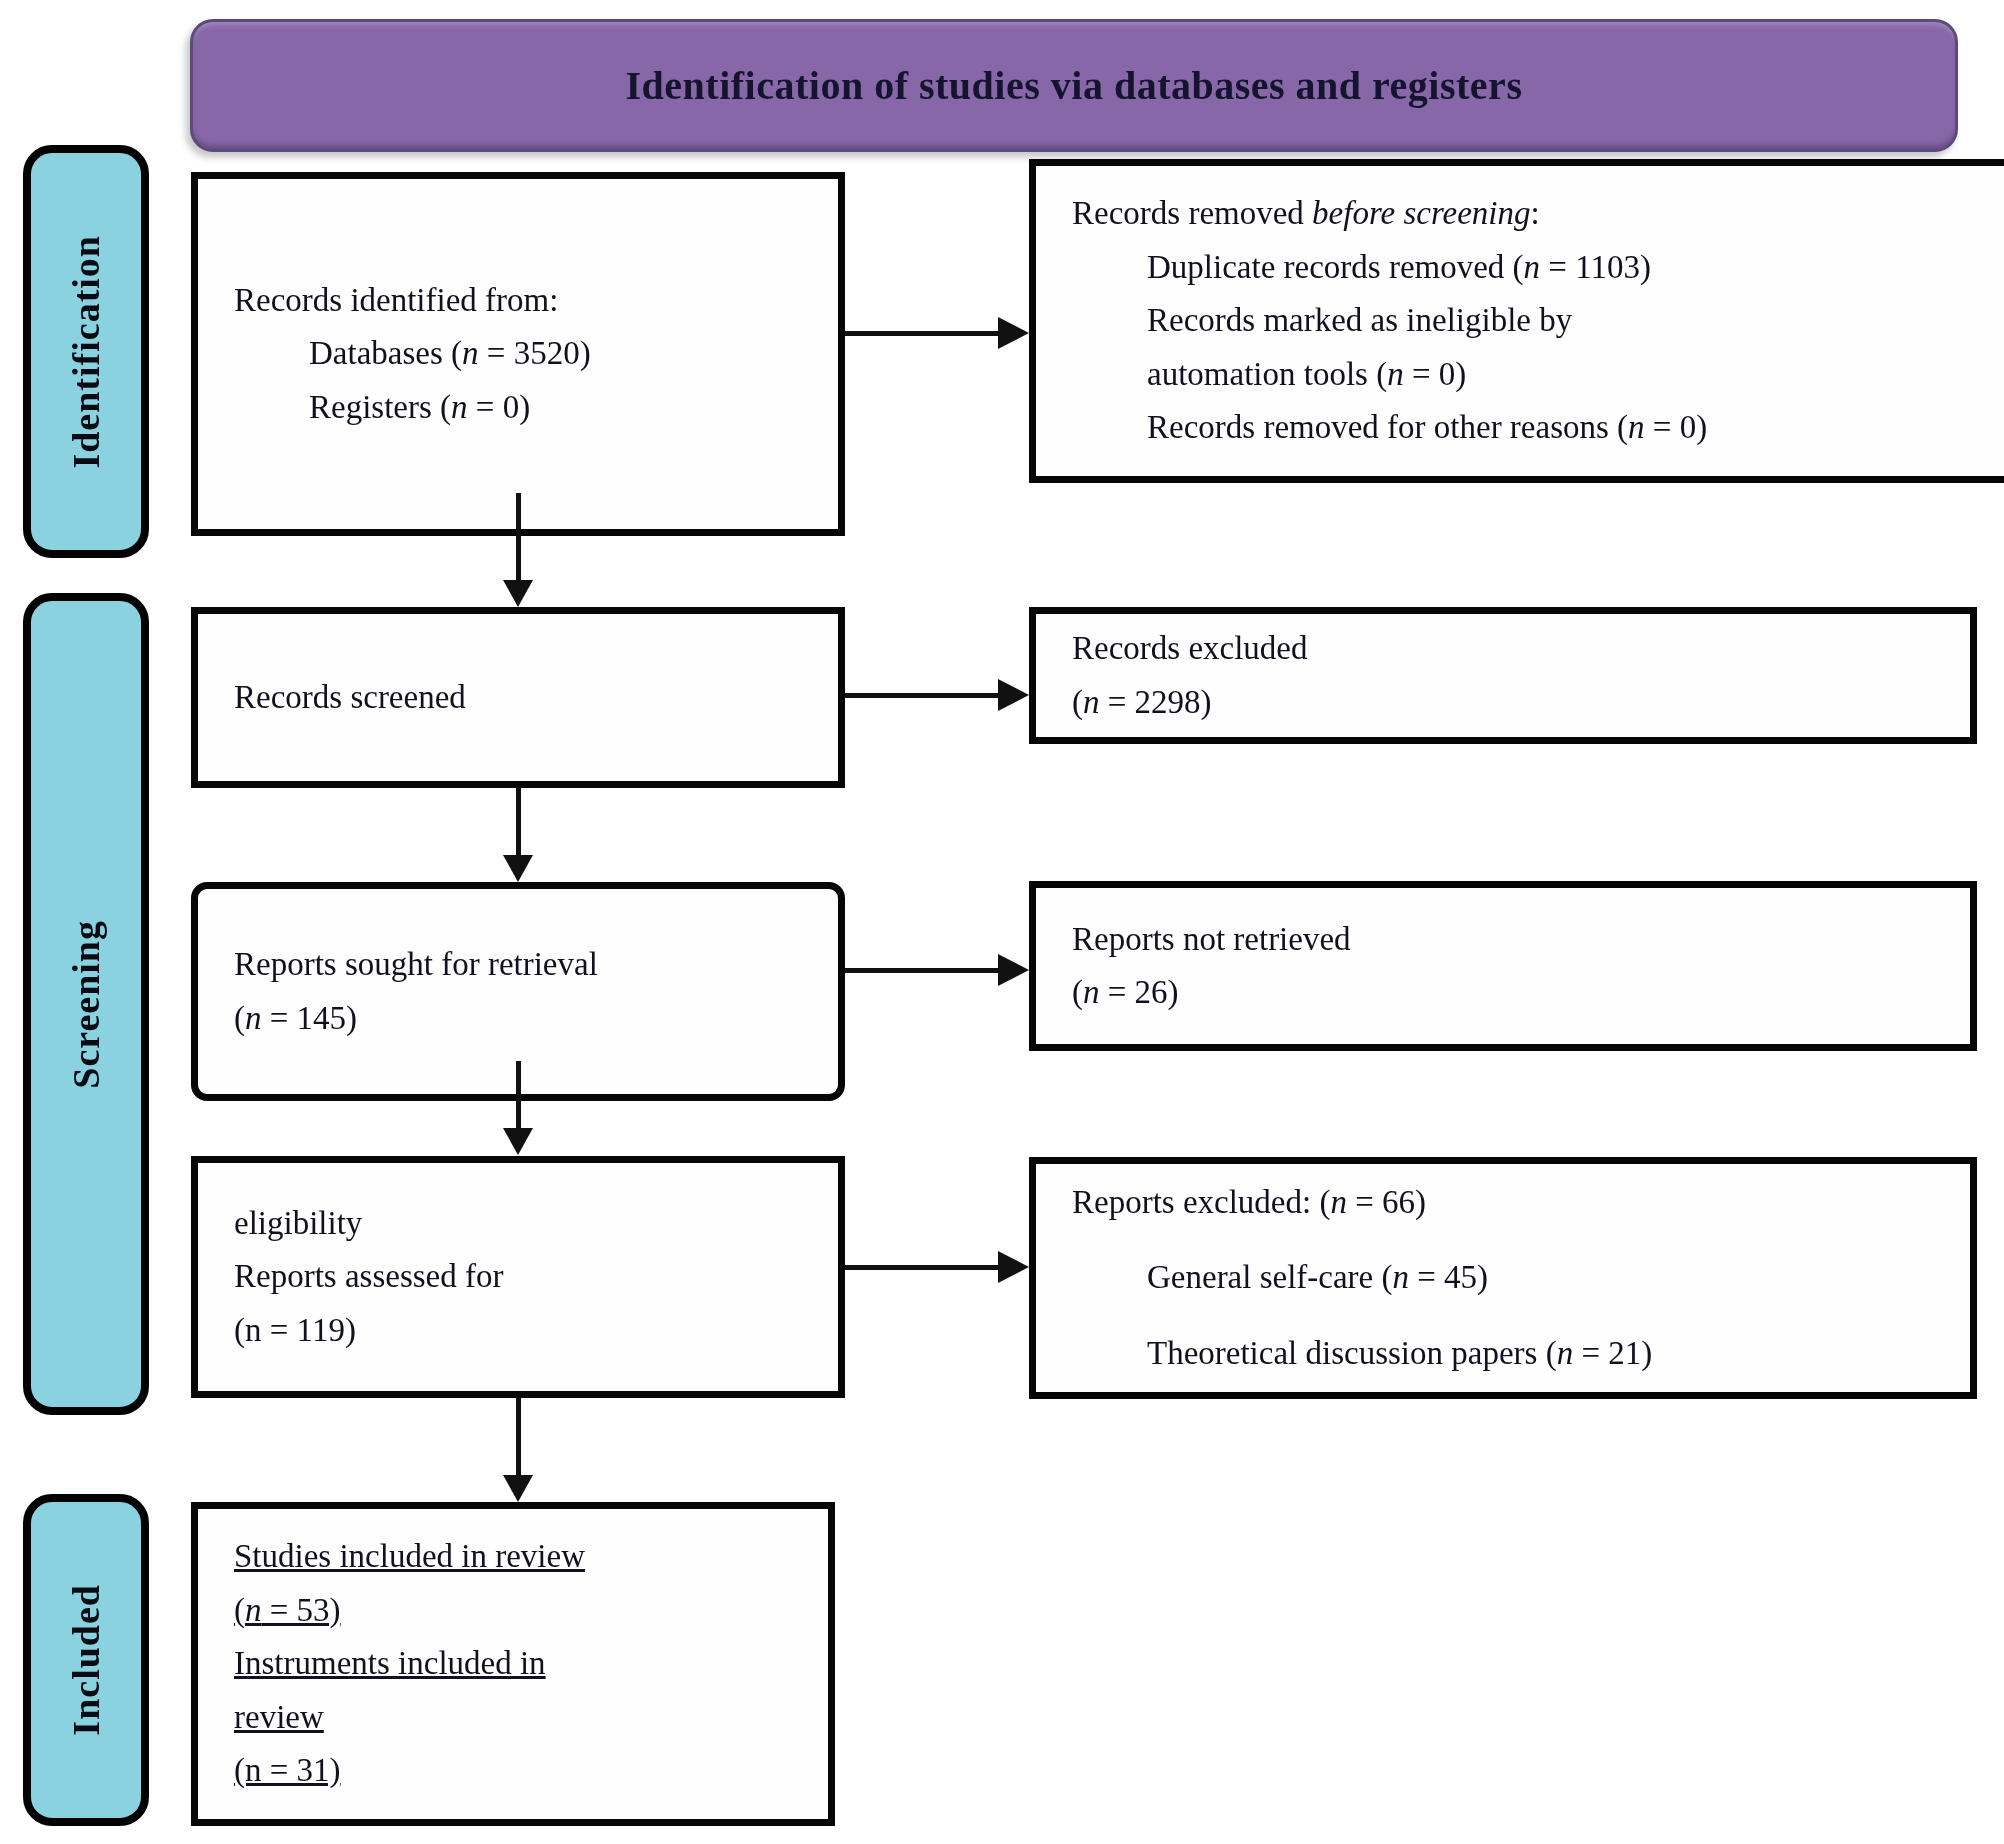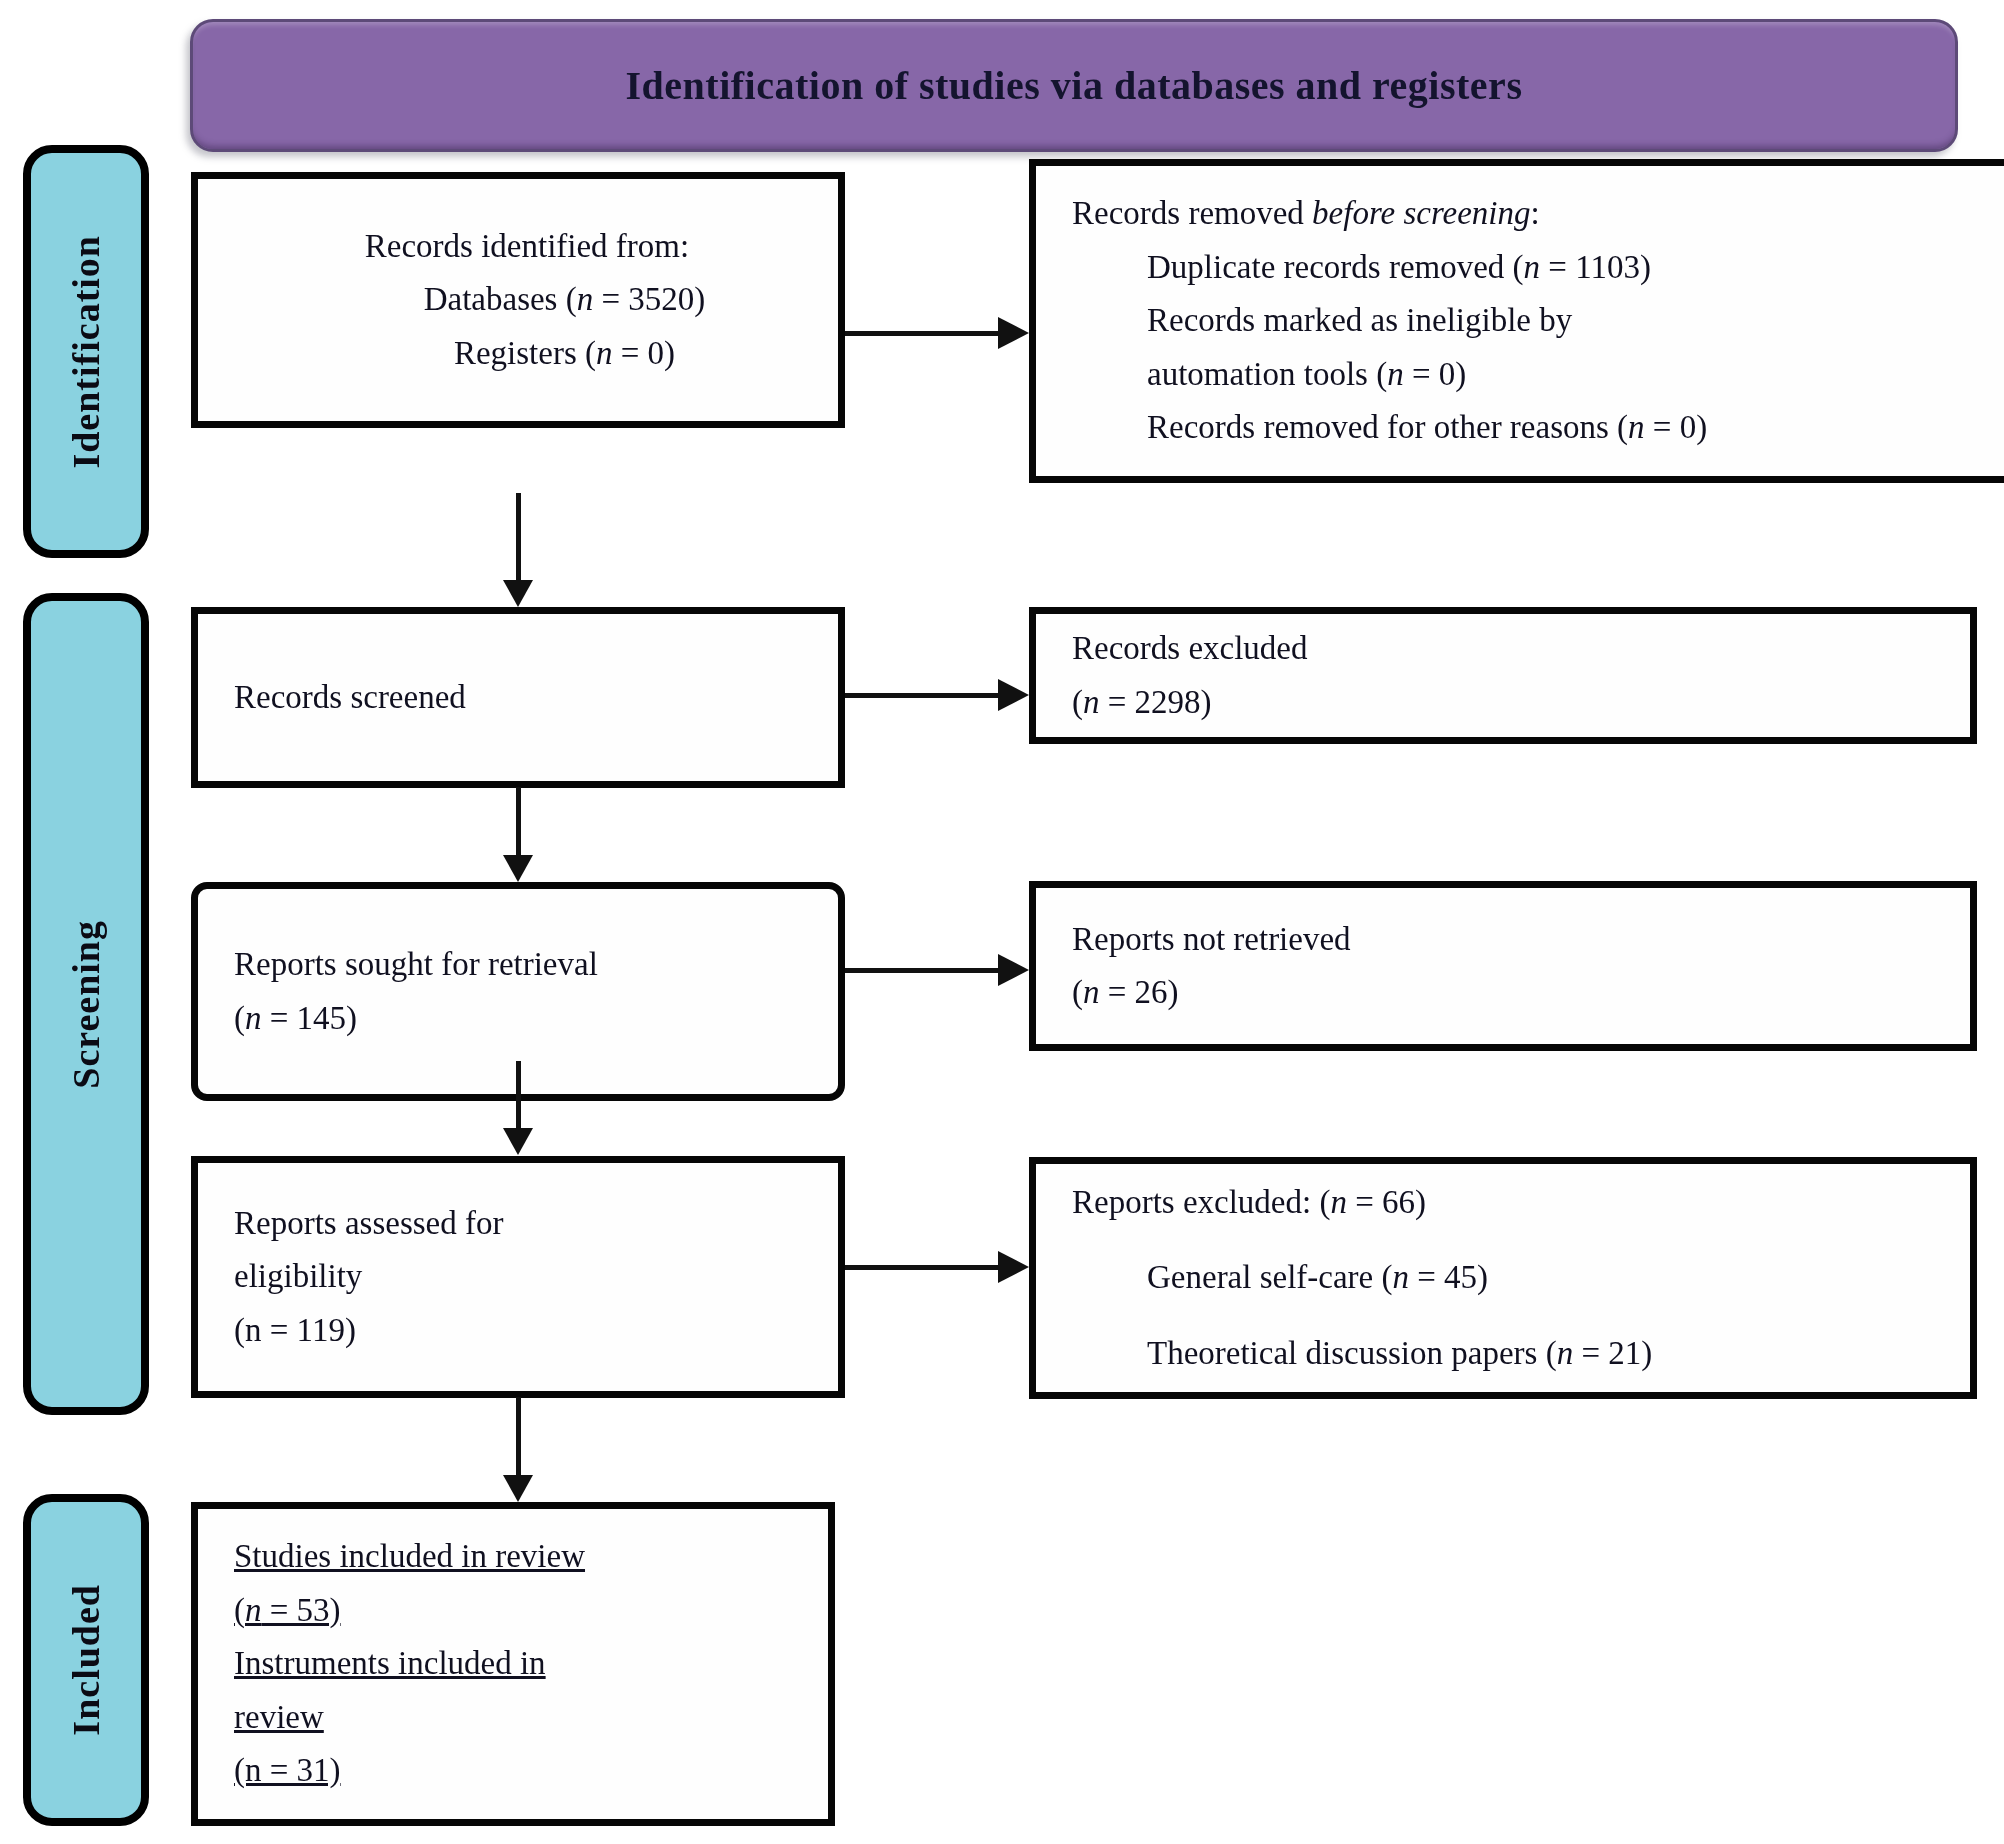--- a/index.html
+++ b/index.html
@@ -46,21 +46,21 @@
     position:absolute;background:var(--box-fill,#FEFEFE);
     border:7.5px solid var(--box-border,#060606);box-sizing:border-box;
     display:flex;flex-direction:column;justify-content:center;
     padding:15px 18px 15px 36px;
     font-size:33px;line-height:1.62;
   }
   .box .line{white-space:nowrap;}
   .box .line.indent{padding-left:75px;}
   .it{font-style:italic;}
 
-  #box-records-identified{left:191px;top:172px;width:654px;height:256px;text-align:center;}
+  #box-records-identified{left:191px;top:172px;width:654px;height:364px;}
   #box-records-removed{left:1029px;top:159px;width:984px;height:324px;}
   #box-records-screened{left:191px;top:607px;width:654px;height:181px;}
   #box-records-excluded{left:1029px;top:607px;width:948px;height:137px;}
   #box-reports-sought{left:191px;top:882px;width:654px;height:219px;border-radius:16px;}
   #box-reports-not-retrieved{left:1029px;top:881px;width:948px;height:170px;}
   #box-reports-assessed{left:191px;top:1156px;width:654px;height:242px;}
   #box-reports-excluded{left:1029px;top:1157px;width:948px;height:242px;gap:22px;}
   #box-studies-included{left:191px;top:1502px;width:644px;height:324px;text-decoration:underline;}
 
   
@@ -125,22 +125,22 @@
     </div>
   <div class="box" id="box-reports-sought">
       <div class="line"><span>Reports sought for retrieval</span></div>
       <div class="line"><span>(</span><span class="it">n</span><span> = 145)</span></div>
     </div>
   <div class="box" id="box-reports-not-retrieved">
       <div class="line"><span>Reports not retrieved</span></div>
       <div class="line"><span>(</span><span class="it">n</span><span> = 26)</span></div>
     </div>
   <div class="box" id="box-reports-assessed">
+      <div class="line"><span>eligibility</span></div>
       <div class="line"><span>Reports assessed for</span></div>
-      <div class="line"><span>eligibility</span></div>
       <div class="line"><span>(n = 119)</span></div>
     </div>
   <div class="box" id="box-reports-excluded">
       <div class="line"><span>Reports excluded: (</span><span class="it">n</span><span> = 66)</span></div>
       <div class="line indent"><span>General self-care (</span><span class="it">n</span><span> = 45)</span></div>
       <div class="line indent"><span>Theoretical discussion papers (</span><span class="it">n</span><span> = 21)</span></div>
     </div>
   <div class="box" id="box-studies-included">
       <div class="line"><span>Studies included in review</span></div>
       <div class="line"><span>(</span><span class="it">n</span><span> = 53)</span></div>

